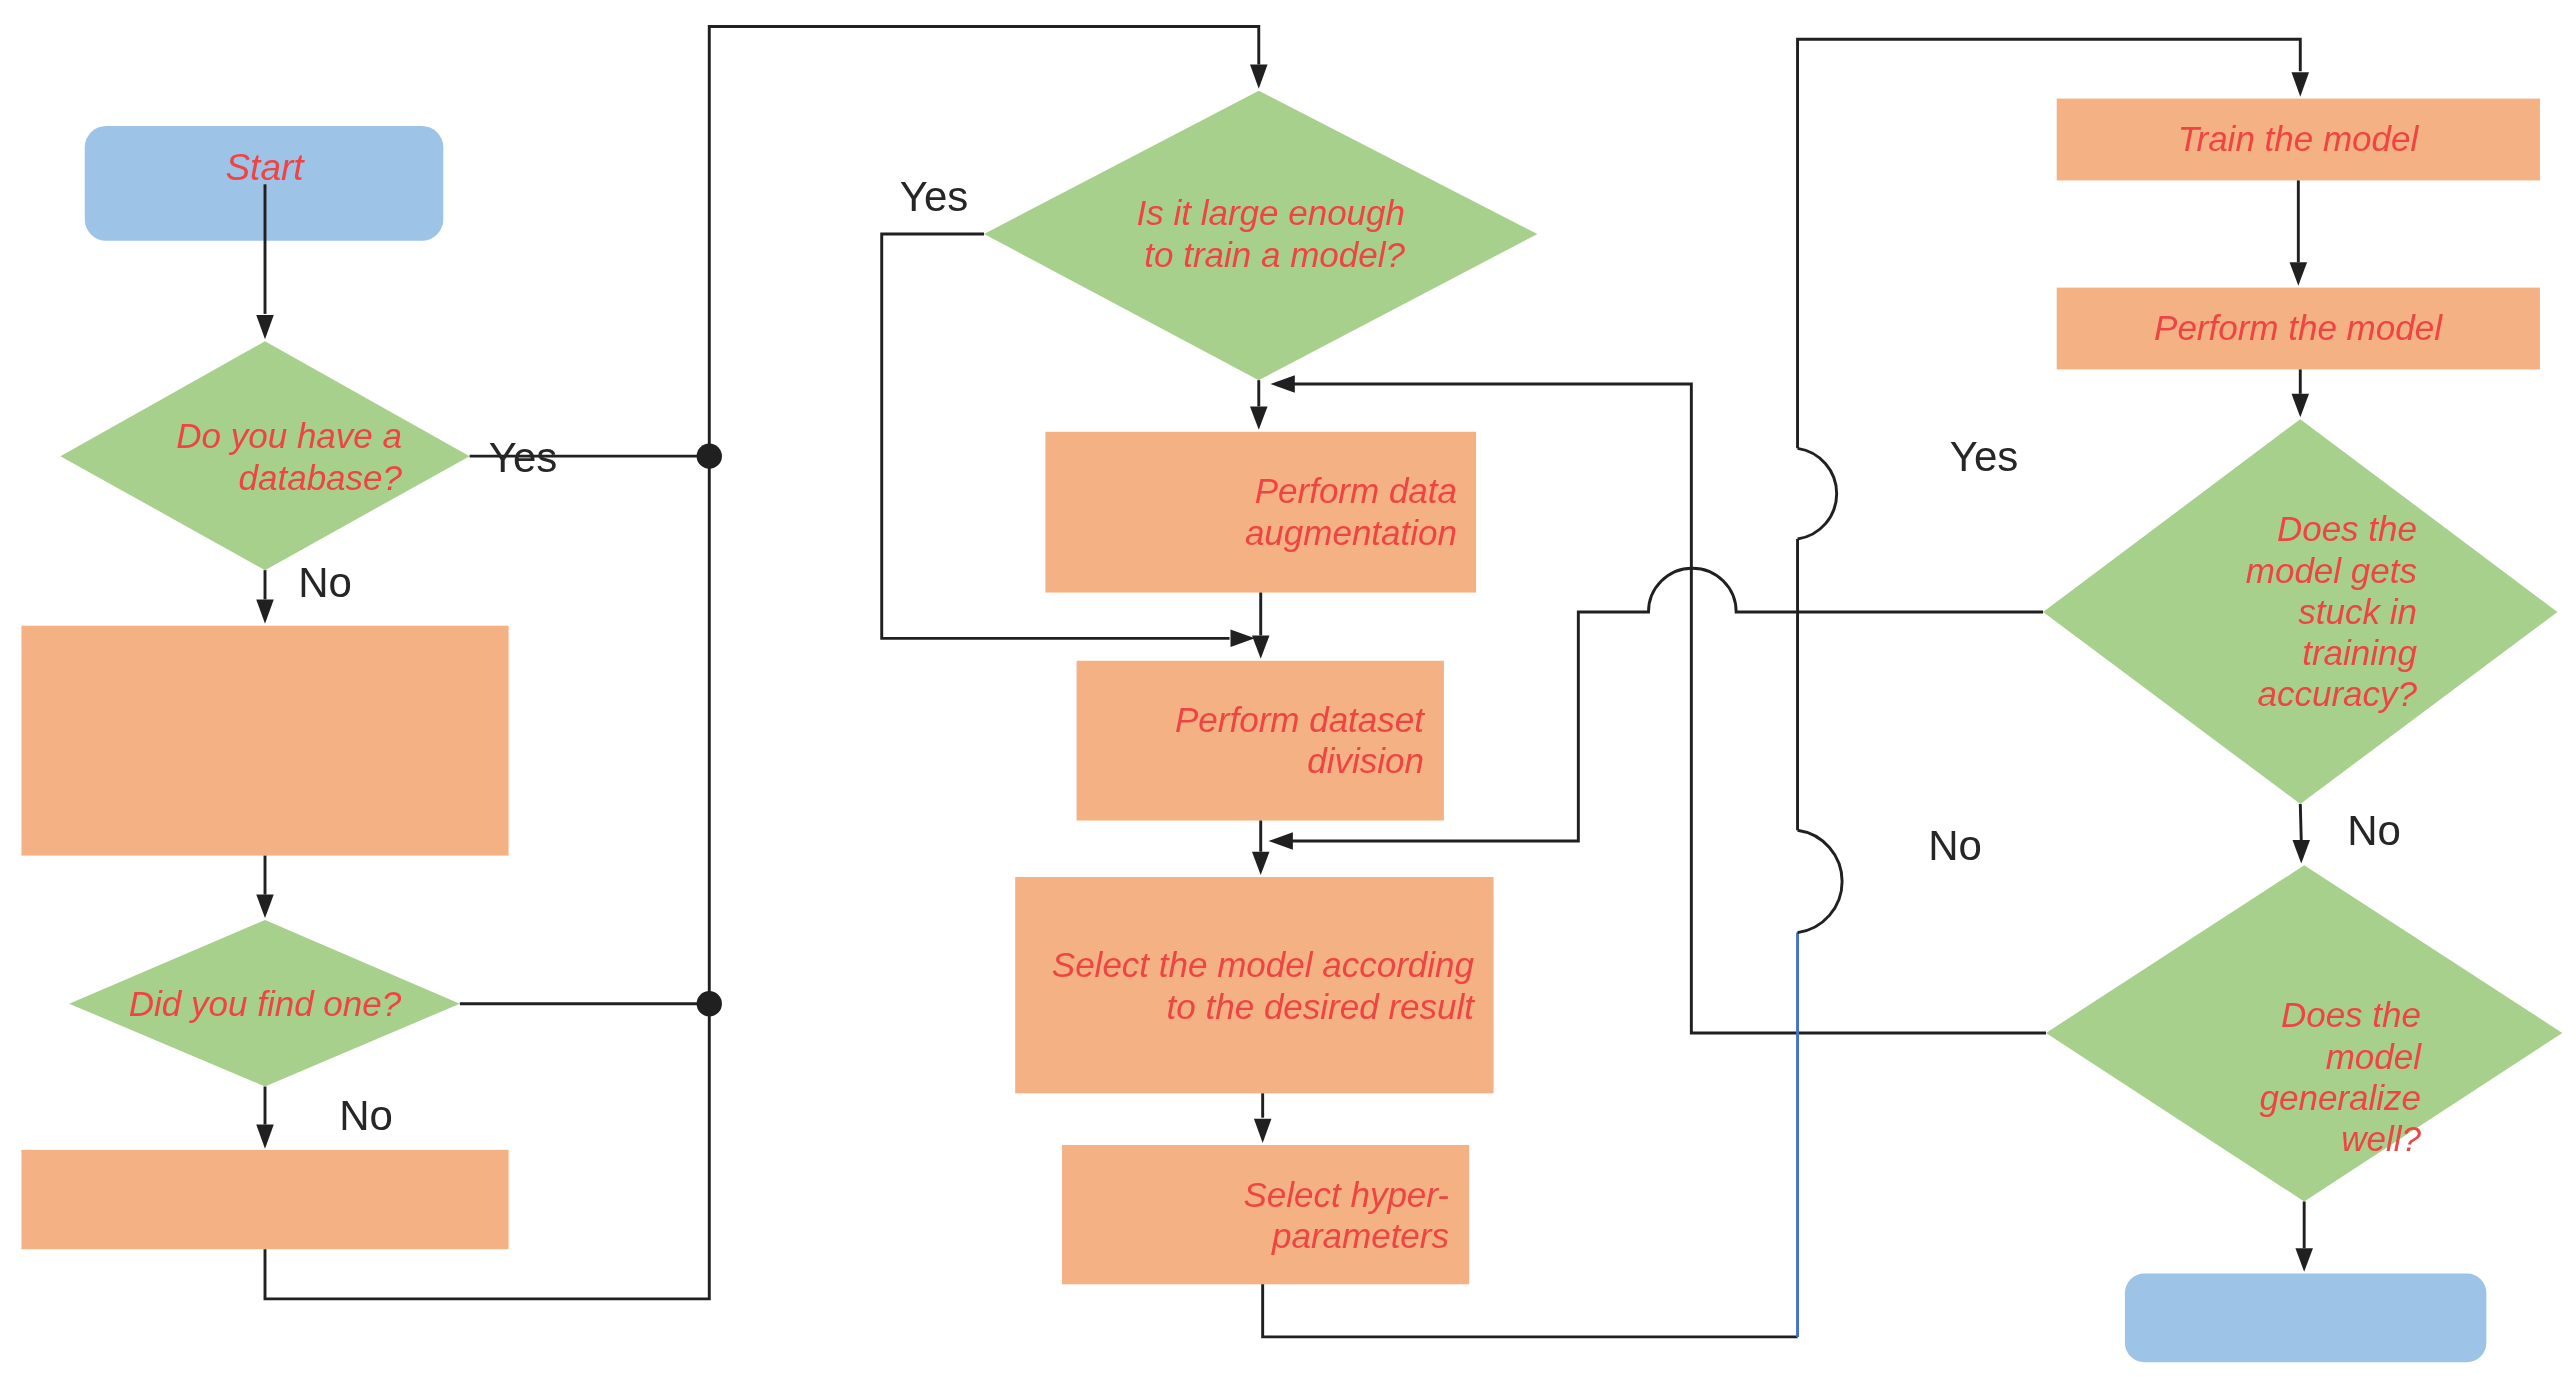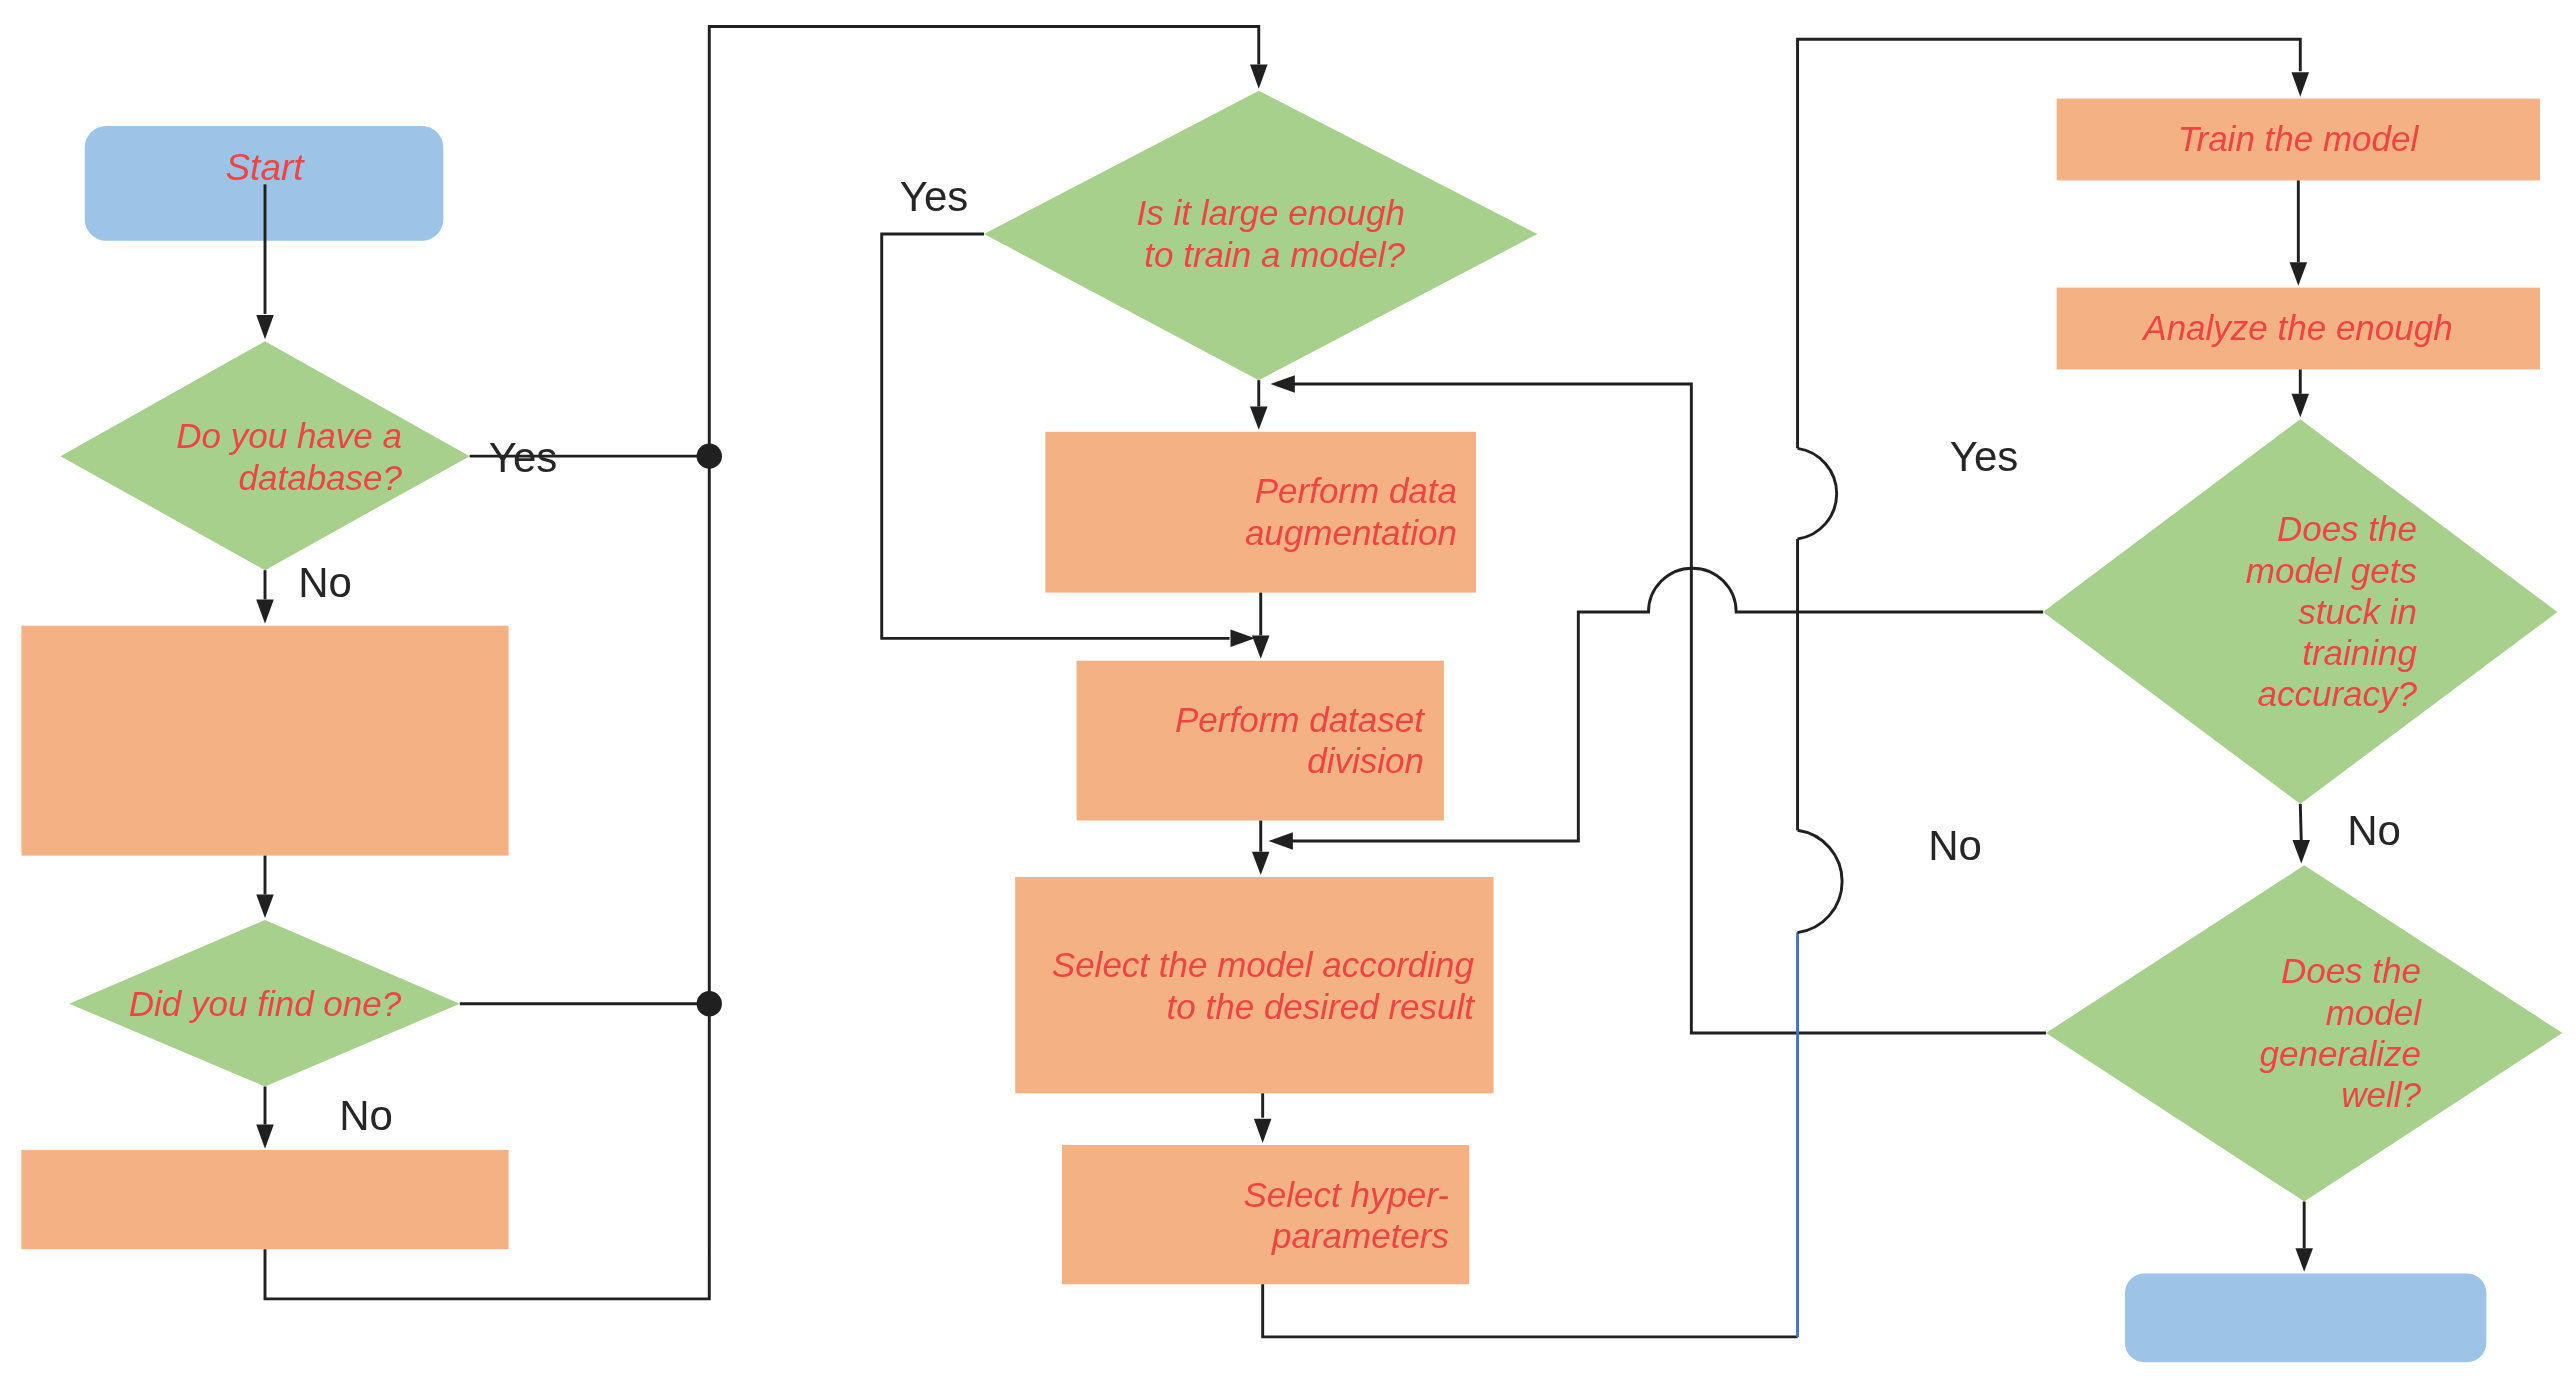--- a/index.html
+++ b/index.html
@@ -143,25 +143,25 @@
   <div class="nodelabel" style="left:1065px;top:441px;width:392px;height:141px;">Perform data augmentation</div>
 
   <div class="nodelabel" style="left:1096px;top:670px;width:328px;height:140px;">Perform dataset division</div>
 
   <div class="nodelabel" style="left:1035px;top:887px;width:439px;height:197px;">Select the model according to the desired result</div>
 
   <div class="nodelabel" style="left:1081px;top:1155px;width:368px;height:120px;">Select hyper-parameters</div>
 
   <div class="nodelabel" style="left:2066px;top:98px;width:464px;height:82px;">Train the model</div>
 
-  <div class="nodelabel" style="left:2066px;top:287px;width:464px;height:82px;">Analyze the enough</div>
+  <div class="nodelabel" style="left:2066px;top:287px;width:464px;height:82px;">Perform the model</div>
 
   <div class="nodelabel" style="left:2183px;top:438px;width:234px;height:347px;">Does the model gets stuck in training accuracy?</div>
 
-  <div class="nodelabel" style="left:2187px;top:882px;width:234px;height:302px;">Does the model generalize well?</div>
+  <div class="nodelabel" style="left:2187px;top:926px;width:234px;height:302px;">Does the model generalize well?</div>
 
 
   <div class="edgelabel" style="left:479px;top:436px;">Yes</div>
 
   <div class="edgelabel" style="left:281px;top:561px;">No</div>
 
   <div class="edgelabel" style="left:322px;top:1094px;">No</div>
 
   <div class="edgelabel" style="left:890px;top:175px;">Yes</div>
 

